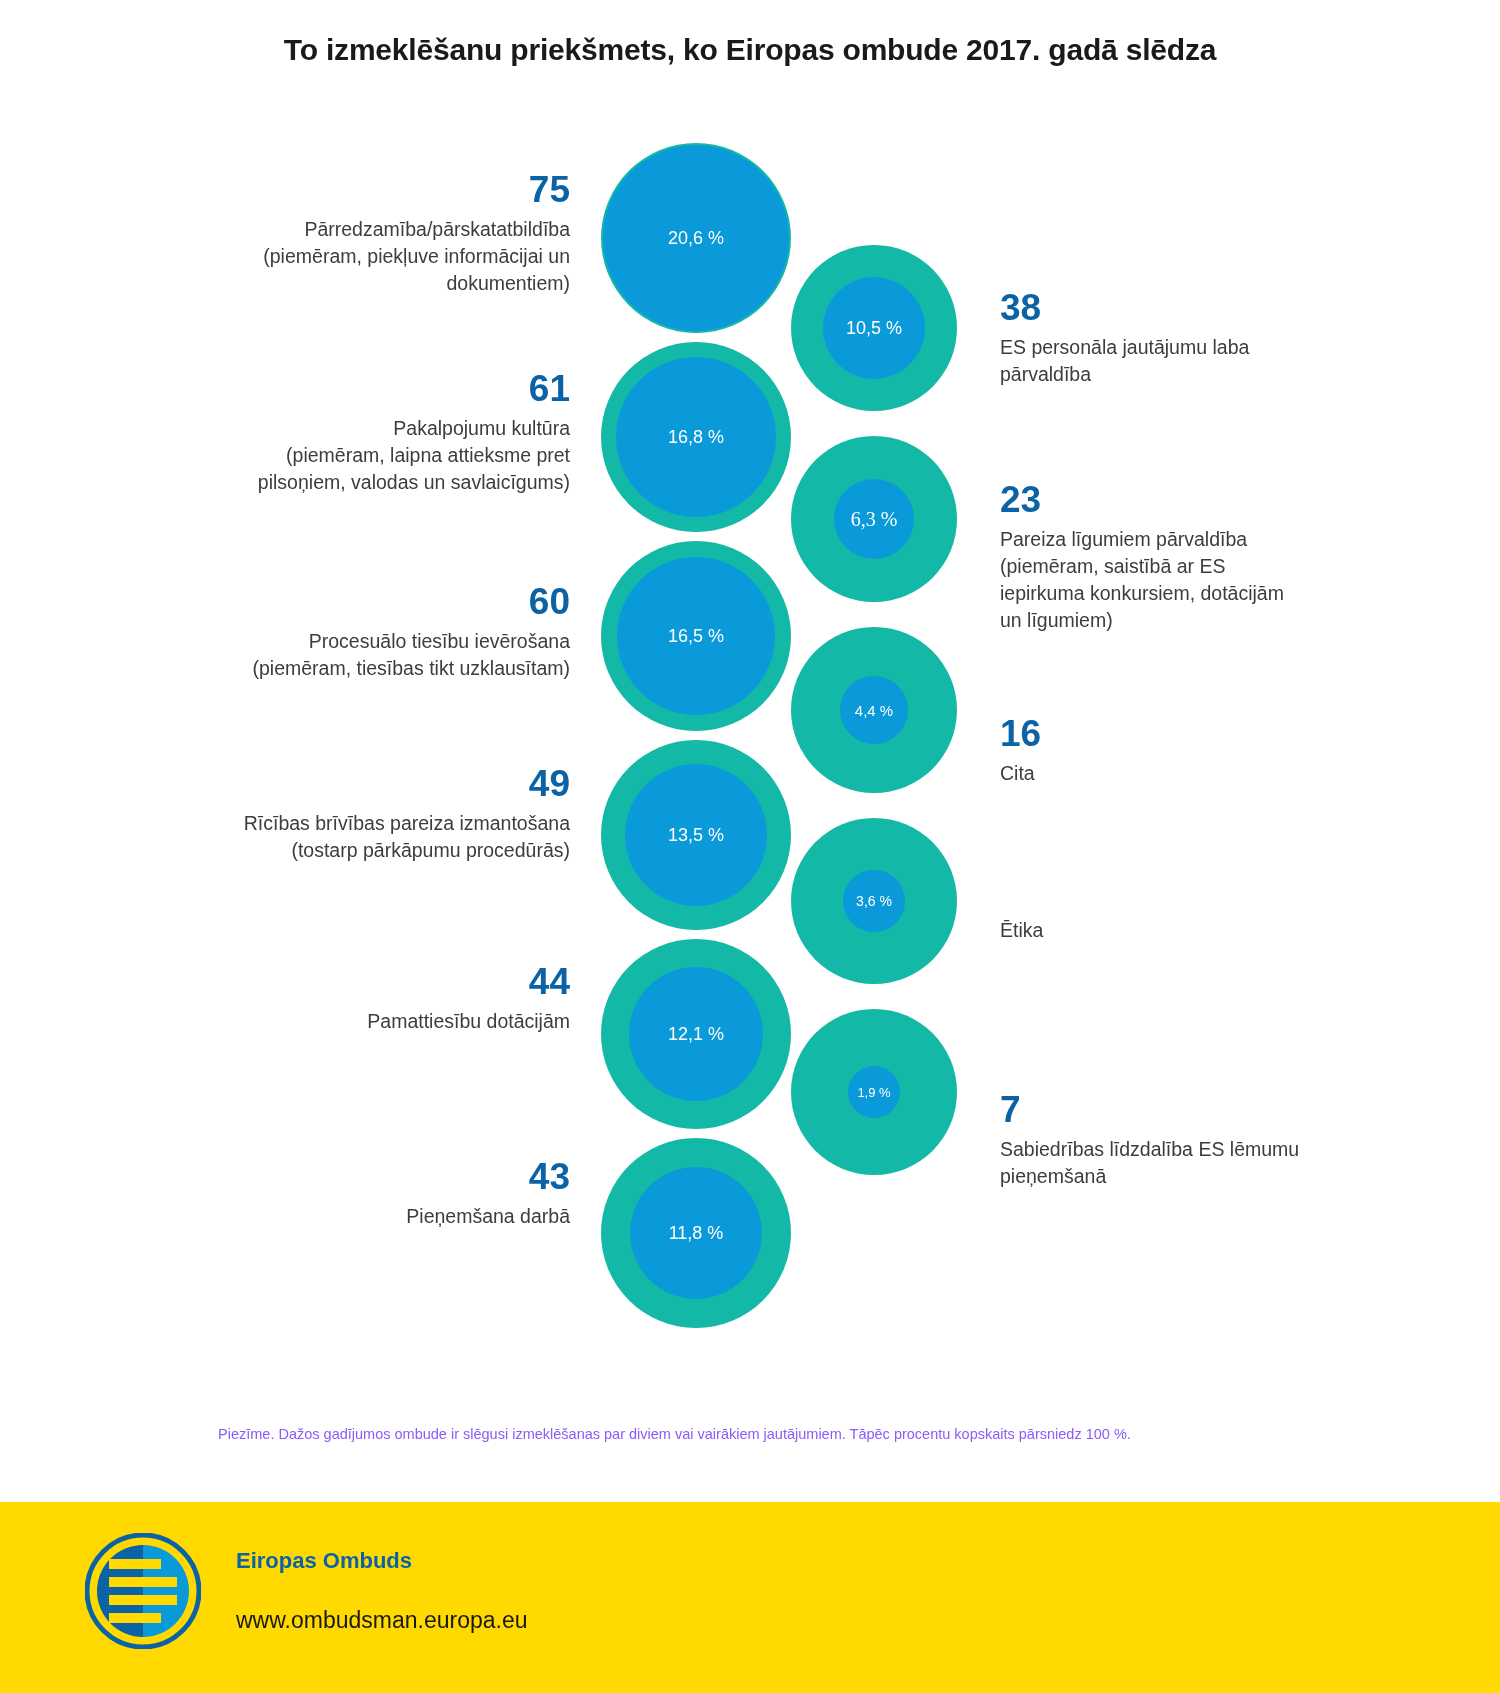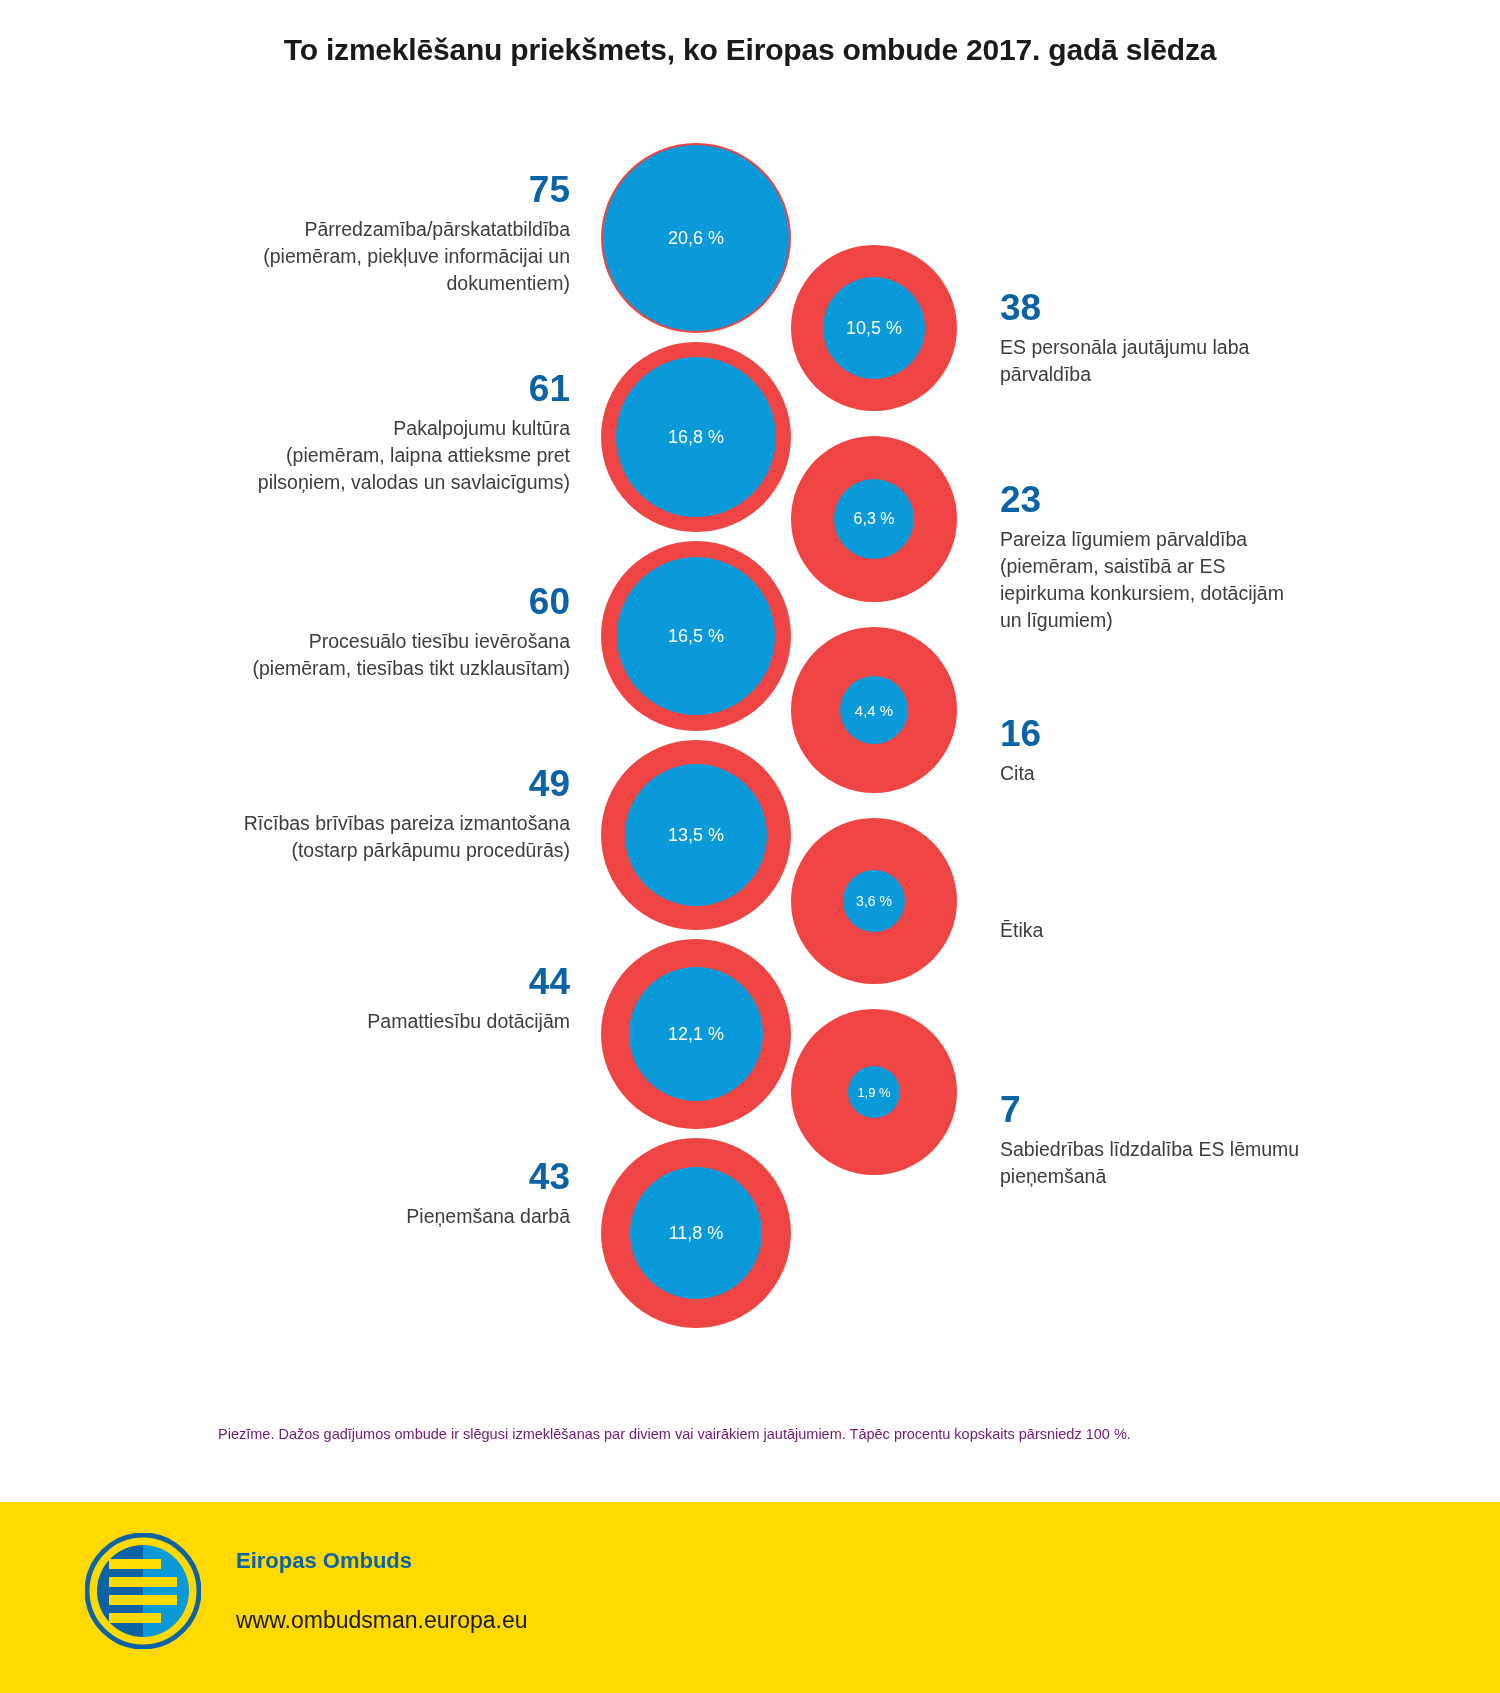--- a/index.html
+++ b/index.html
@@ -27,21 +27,21 @@
     text-align: center;
     font-size: 30px;
     font-weight: bold;
     color: #1a1a1a;
     letter-spacing: -0.2px;
   }
   
   .bubble-wrap {
     position: absolute;
     border-radius: 50%;
-    background: #ef4444;
+    background: #14b8a6;
     display: flex;
     align-items: center;
     justify-content: center;
   }
   .bubble-inner {
     border-radius: 50%;
     background: #0a9ad9;
     display: flex;
     align-items: center;
     justify-content: center;
@@ -70,21 +70,21 @@
   }
   .lbl.right {
     text-align: left;
   }
   .note {
     position: absolute;
     left: 218px;
     top: 1424px;
     width: 1100px;
     font-size: 14.5px;
-    color: #701a75;
+    color: #8b5cf6;
     line-height: 20px;
   }
   
   .footer {
     position: absolute;
     left: 0;
     top: 1502px;
     width: 1500px;
     height: 191px;
     background: #ffd900;
@@ -155,21 +155,21 @@
     </div>
   </div>
 
   <div class="bubble-wrap" style="left:791px; top:245px; width:166px; height:166px;">
     <div class="bubble-inner" style="width:102px; height:102px;">
       <span>10,5 %</span>
     </div>
   </div>
 
   <div class="bubble-wrap" style="left:791px; top:436px; width:166px; height:166px;">
-    <div class="bubble-inner" style="width:80px; height:80px; font-size:16px;">
+    <div class="bubble-inner" style="width:80px; height:80px; font-size:20px;font-family:Liberation Serif, serif;">
       <span>6,3 %</span>
     </div>
   </div>
 
   <div class="bubble-wrap" style="left:791px; top:627px; width:166px; height:166px;">
     <div class="bubble-inner" style="width:68px; height:68px; font-size:15px;">
       <span>4,4 %</span>
     </div>
   </div>
 

